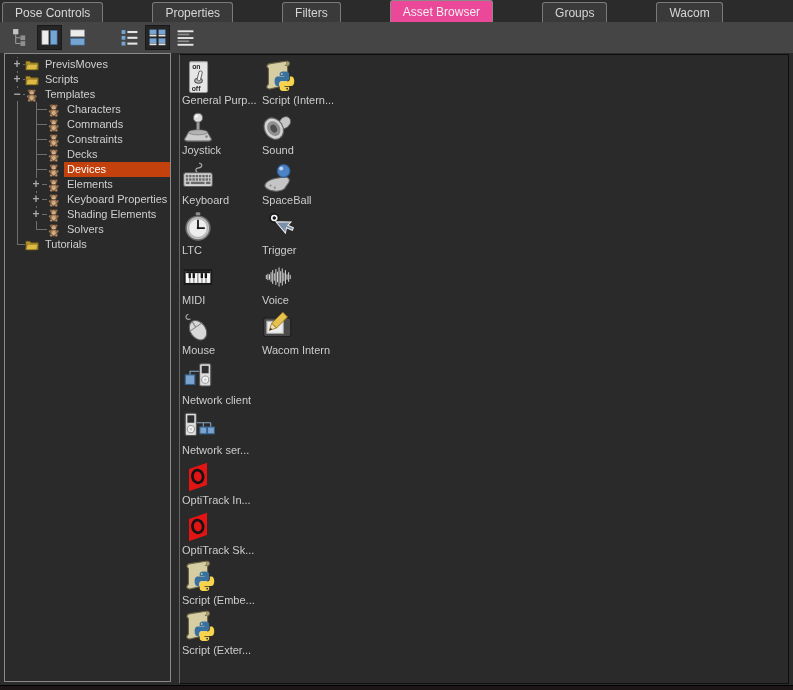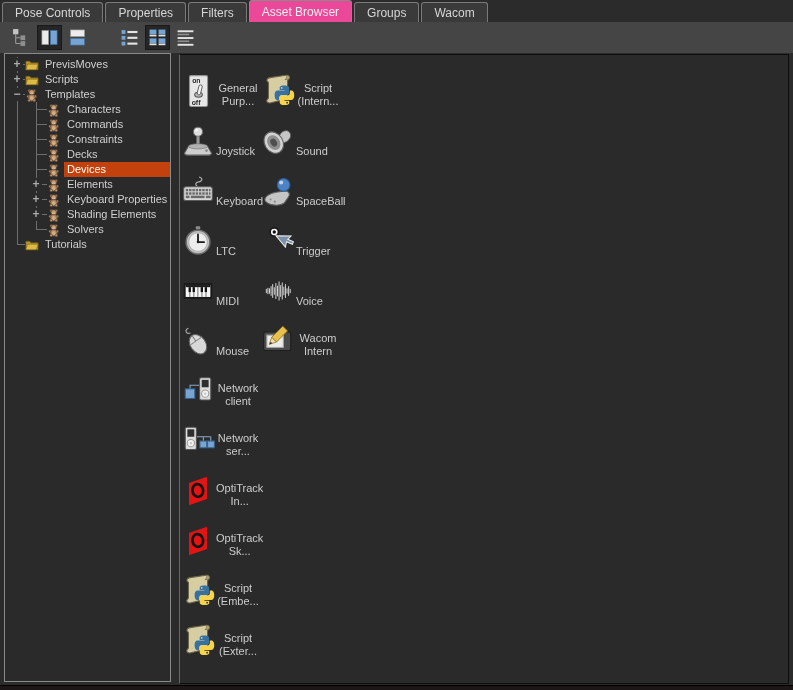--- a/index.html
+++ b/index.html
@@ -2,21 +2,21 @@
 <html><head>
 <meta charset="utf-8">
 <style>
   * { margin:0; padding:0; box-sizing:border-box; }
   html,body { background:#1e1e1e; }
   body { font-family:"Liberation Sans", sans-serif; }
   .window { position:relative; width:793px; height:690px; background:#2b2b2b; overflow:hidden; }
 
   
   .tabbar { position:absolute; top:0; left:0; right:0; height:22px; background:#2b2b2b;
-            display:flex; align-items:flex-end; padding-left:2px; }
+            display:flex; align-items:flex-end; padding-left:2px;gap:47px; }
   .tab { background:#3a3a3a; border:1px solid #7a7a7a; border-bottom:none;
          border-radius:3px 3px 0 0; color:#d6d6d6; font-size:12px;
          padding:3px 12px 3px 12px; height:20px; margin-right:2px; white-space:nowrap; cursor:default; }
   .tab.active { background:#ec4899; color:#efefef; height:22px; padding-top:4px;
                 border-color:#8a8a8a; position:relative; z-index:3; }
 
   
   .toolbar { position:absolute; top:22px; left:0; right:0; height:31px; background:#454545;
              display:flex; align-items:center; padding-left:9px; z-index:1; }
   .toolbar-btn { width:25px; height:25px; display:flex; align-items:center; justify-content:center;
@@ -53,21 +53,21 @@
   .conn.c0 .exp { left:1px; }
   .conn.c1 .exp { left:5px; }
   .tree-icon { flex:none; width:15px; height:14px; margin-right:2px; }
   .tree-icon svg { width:14px; height:14px; display:block; }
   .tree-label { padding:1px 3px; line-height:13px; }
   .tree-row.selected .tree-label { background:#c2410c; color:#ffffff; flex:1; }
 
   
   .assets-grid { display:grid; grid-auto-flow:column; grid-template-rows:repeat(12, min-content);
                  grid-template-columns:80px 80px; padding:3px 0 0 1px; }
-  .asset-item { width:80px; min-height:50px; display:flex; flex-direction:row; align-items:flex-end;
+  .asset-item { width:80px; min-height:50px; display:flex; flex-direction:column; align-items:flex-start;
                 padding-top:2px; cursor:default; }
   .asset-icon { width:34px; height:34px; margin-bottom:0; }
   .asset-icon svg { width:34px; height:34px; display:block; }
   .asset-label { font-size:11px; line-height:13px; color:#cccccc; text-align:center; padding:0 1px;
                  max-width:80px; }
   .asset-item.selected .asset-label { background:#5d7fa3; color:#ffffff; width:80px; }
 </style>
 </head>
 <body>
 

